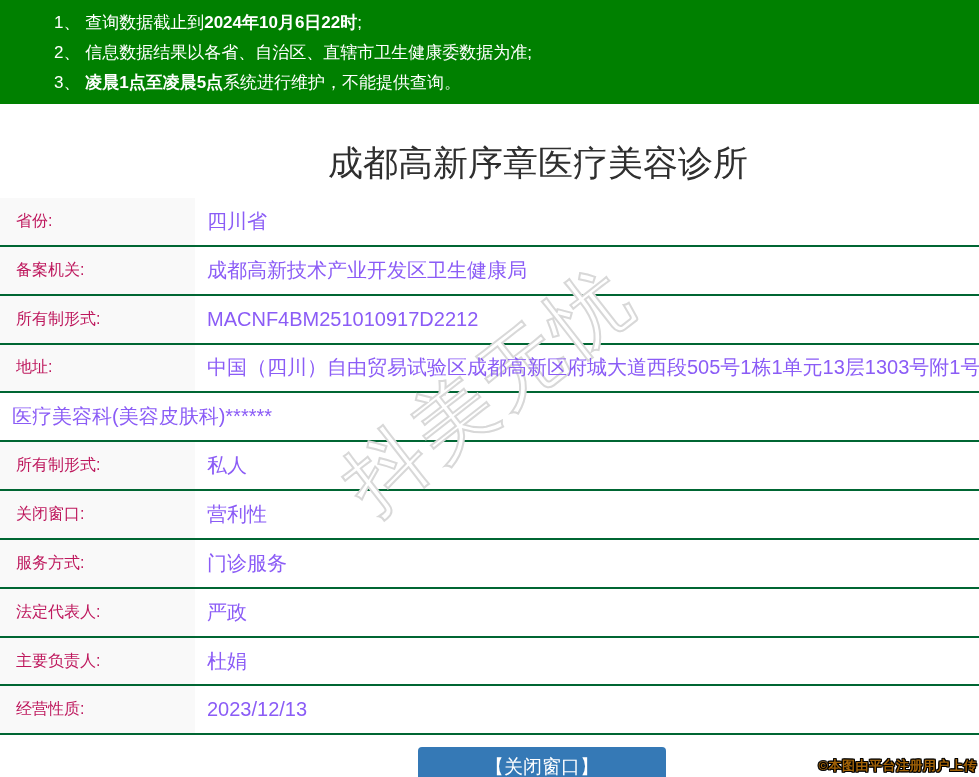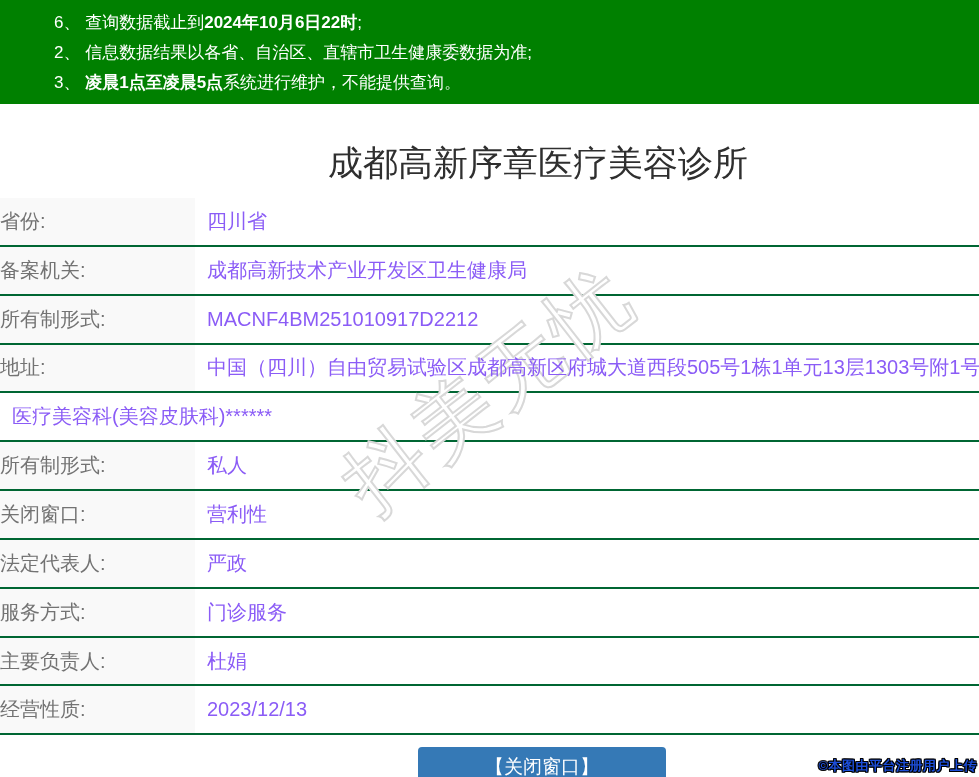--- a/index.html
+++ b/index.html
@@ -45,22 +45,22 @@
     display: flex;
     height: 48.85px;
     box-sizing: border-box;
     border-bottom: 2px solid #006633;
   }
   .cell-label {
     width: 195px; flex: 0 0 195px;
     background: #f9f9f9;
     display: flex; align-items: center;
     box-sizing: border-box;
-    padding-left: 0;
-    font-size: 20px; color: #737373;
+    padding-left: 16px;
+    font-size: 16px; color: #be185d;
   }
   .cell-value {
     flex: 1 1 auto;
     display: flex; align-items: center;
     box-sizing: border-box;
     padding-left: 12px;
     font-size: 20px; color: #8b5cf6;
     white-space: nowrap;
   }
   .cell-label span, .cell-value span { position: relative; z-index: 10; }
@@ -92,36 +92,36 @@
     text-align: center;
     cursor: pointer;
     font-family: "Liberation Sans", "DejaVu Sans", sans-serif;
     z-index: 20;
   }
   .stamp {
     position: absolute;
     right: 2px; bottom: 2px;
     font-size: 13px;
     font-weight: bold;
-    color: #1d4ed8;
+    color: #a16207;
     letter-spacing: 0.5px;
     text-shadow:
       -1px -1px 0 #000, 1px -1px 0 #000,
       -1px  1px 0 #000, 1px  1px 0 #000,
        0   -1px 0 #000, 0    1px 0 #000,
       -1px  0   0 #000, 1px  0   0 #000;
     z-index: 30;
     white-space: nowrap;
   }
 </style>
 </head>
 <body>
 
 <div class="notice">
-  <div class="line"><span>6、 查询数据截止到</span><span class="b">2024年10月6日22时</span><span>;</span></div>
+  <div class="line"><span>1、 查询数据截止到</span><span class="b">2024年10月6日22时</span><span>;</span></div>
   <div class="line"><span>2、 信息数据结果以各省、自治区、直辖市卫生健康委数据为准;</span><span class="b"></span><span></span></div>
   <div class="line"><span>3、 </span><span class="b">凌晨1点至凌晨5点</span><span>系统进行维护，不能提供查询。</span></div>
 </div>
 
 <div class="page-title">成都高新序章医疗美容诊所</div>
 
 <div class="record-table">
   <div class="row">
     <div class="cell-label">
         <span>省份:</span>
@@ -170,36 +170,36 @@
   <div class="row">
     <div class="cell-label">
         <span>关闭窗口:</span>
       </div>
     <div class="cell-value">
         <span>营利性</span>
       </div>
   </div>
   <div class="row">
     <div class="cell-label">
+        <span>服务方式:</span>
+      </div>
+    <div class="cell-value">
+        <span>门诊服务</span>
+      </div>
+  </div>
+  <div class="row">
+    <div class="cell-label">
         <span>法定代表人:</span>
       </div>
     <div class="cell-value">
         <span>严政</span>
       </div>
   </div>
   <div class="row">
     <div class="cell-label">
-        <span>服务方式:</span>
-      </div>
-    <div class="cell-value">
-        <span>门诊服务</span>
-      </div>
-  </div>
-  <div class="row">
-    <div class="cell-label">
         <span>主要负责人:</span>
       </div>
     <div class="cell-value">
         <span>杜娟</span>
       </div>
   </div>
   <div class="row">
     <div class="cell-label">
         <span>经营性质:</span>
       </div>

